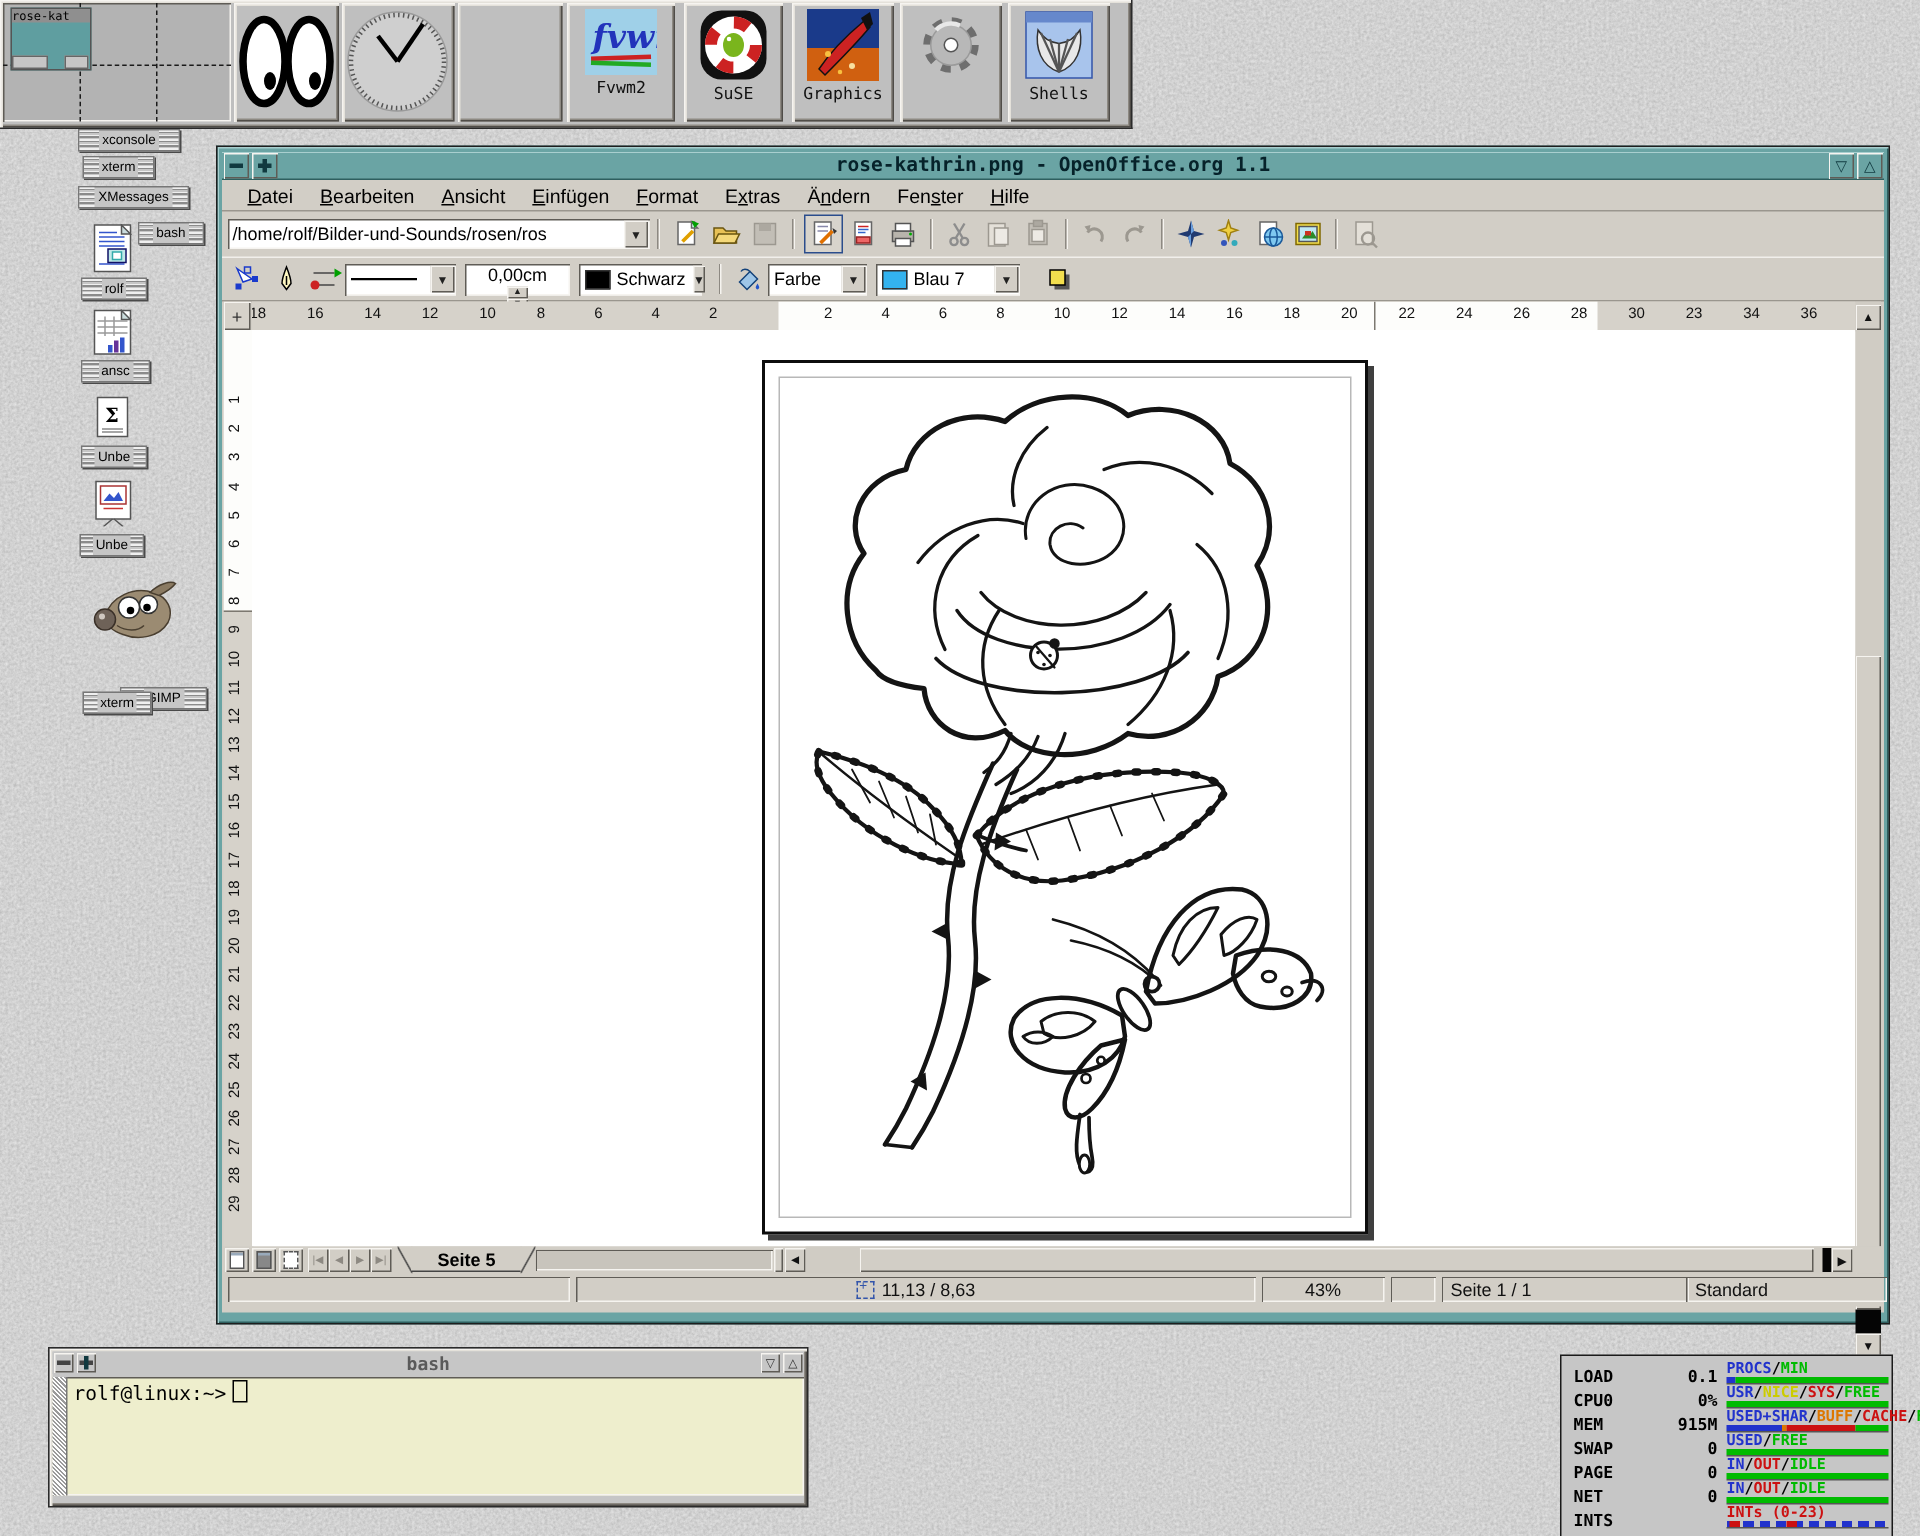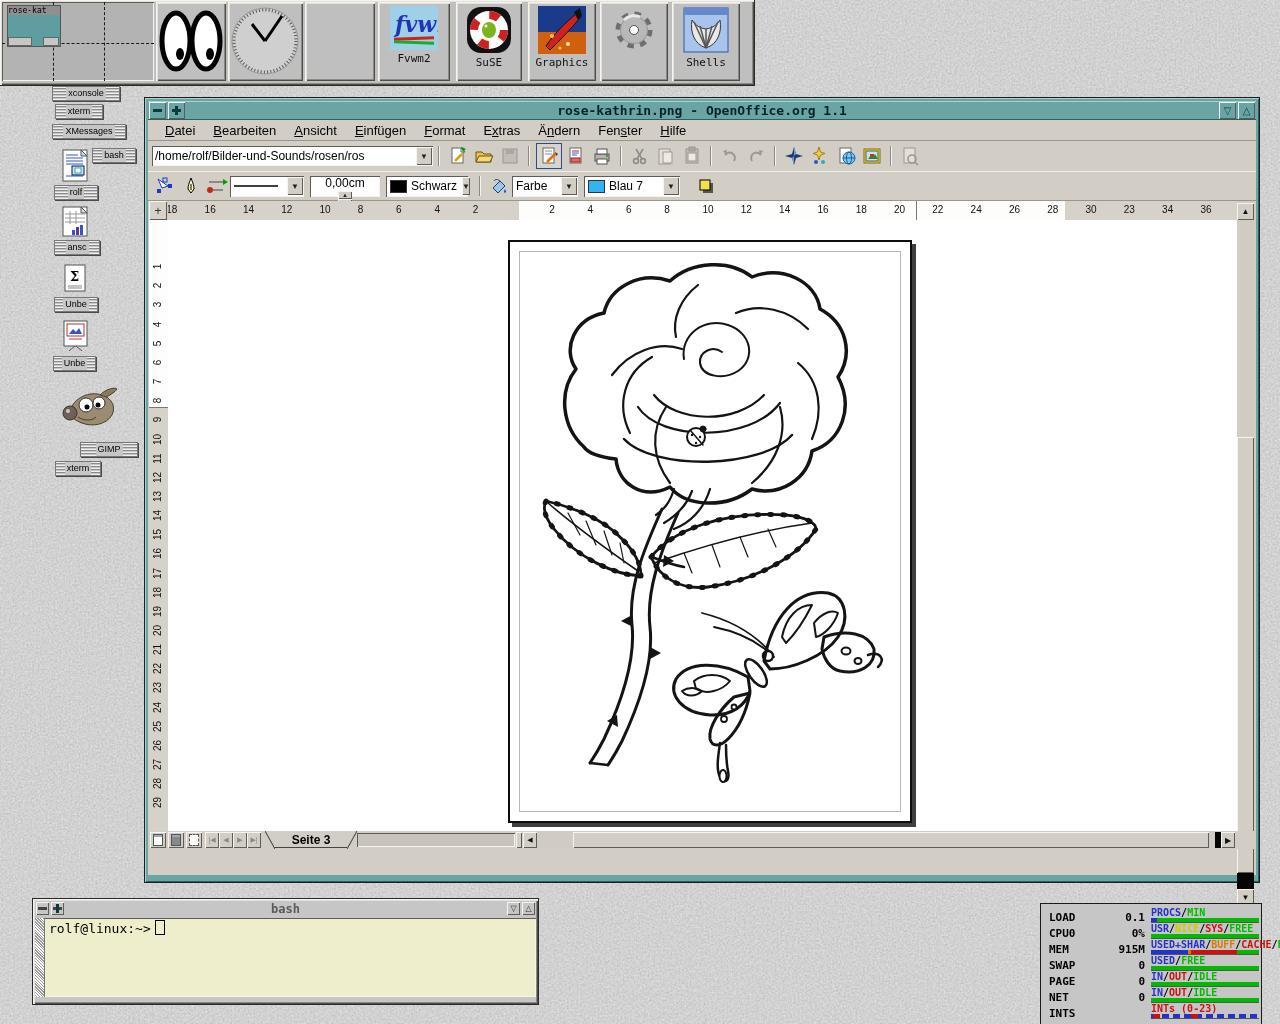--- a/index.html
+++ b/index.html
@@ -341,21 +341,21 @@
         <path d="M44 12 C50 6 58 4 61 6 C58 10 54 12 50 14 Z" fill="#8a7a62" stroke="#4a3f30"></path>
         <circle cx="30" cy="22" r="7" fill="#fff" stroke="#333"></circle>
         <circle cx="43" cy="20" r="6" fill="#fff" stroke="#333"></circle>
         <circle cx="31" cy="24" r="2.5" fill="#000"></circle>
         <circle cx="42" cy="22" r="2.5" fill="#000"></circle>
         <circle cx="14" cy="30" r="7" fill="#6e6258" stroke="#3a3028"></circle>
         <circle cx="12" cy="28" r="2" fill="#cfc8c0"></circle>
         <path d="M22 34 C28 38 36 38 40 34" fill="none" stroke="#4a3f30"></path>
       </svg>
     </div>
-    <div class="abs chip" style="width: 56px; left: 52px; top: 442px; margin-left: 28px;">
+    <div class="abs chip" style="width: 56px; left: 52px; top: 458px; margin-left: 28px;">
       <span class="stripe"></span>
       <span class="txt">GIMP</span>
       <span class="stripe"></span>
     </div>
     <div class="abs chip" style="width: 44px; left: 55px; top: 461px;">
       <span class="stripe"></span>
       <span class="txt">xterm</span>
       <span class="stripe"></span>
     </div>
   </div>
@@ -747,33 +747,50 @@
           <div class="pg" style="box-shadow:none;border-style:dashed"></div>
         </div>
       <div class="navbtn out1" style="margin-left:3px">|◀</div>
       <div class="navbtn out1">◀</div>
       <div class="navbtn out1">▶</div>
       <div class="navbtn out1">▶|</div>
       <div id="seitetab">
         <div class="dl"></div>
           <div class="mid"></div>
           <div class="dr"></div>
-        <span class="cap">Seite 3</span>
+        <span class="cap">Seite 5</span>
       </div>
       <div id="tabstrip" class="in1"></div>
       <div class="out1" style="width:6px;margin:1px 1px"></div>
       <div class="navbtn out1" style="color:#111">◀</div>
       <div class="sb" style="flex:1;position:relative">
         <div class="abs sbthumb out1" style="left:36px;top:1px;width:636px;height:16px"></div>
         <div class="abs sbblack" style="left:678px;top:1px;width:6px;height:16px"></div>
         <div class="abs sbbtn out1" style="left:684px;top:1px;width:14px;height:16px">▶</div>
         <div class="abs" style="left:698px;top:0;right:0;height:18px;background:#d2cec6"></div>
       </div>
     </div>
 
+    <div class="abs" id="statusbar">
+      <div class="scell in1" style="left:4px;width:228px"></div>
+      <div class="scell in1" style="left:236px;width:453px">
+        <span class="posicon"></span>
+        <span>11,13 / 8,63</span>
+      </div>
+      <div class="scell in1" style="left:693px;width:82px">
+        <span>43%</span>
+      </div>
+      <div class="scell in1" style="left:779px;width:30px"></div>
+      <div class="scell in1" style="left:813px;width:159px;justify-content:flex-start;padding-left:6px">
+        <span>Seite 1 / 1</span>
+      </div>
+      <div class="scell in1" style="left:976px;width:128px;justify-content:flex-start;padding-left:6px">
+        <span>Standard</span>
+      </div>
+    </div>
   </div>
 </div>
 
 <div class="abs out2" id="term">
   <div id="term-title">
     <div class="tbtn out1">
         <div class="glyph-minus" style="background:#444"></div>
       </div>
     <div class="tbtn out1">
         <div class="glyph-plus" style="background:#444"></div>

